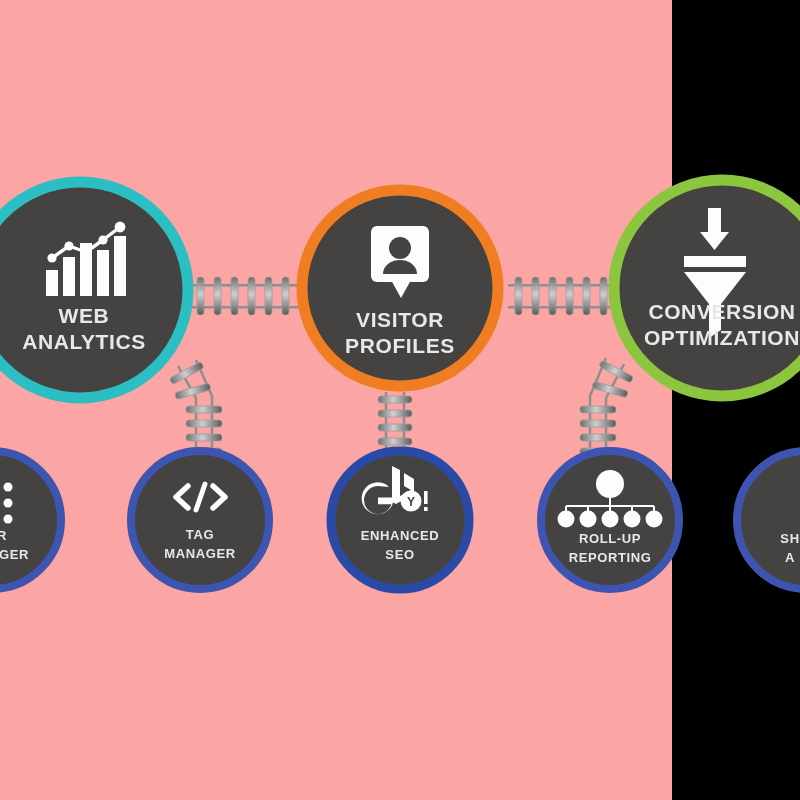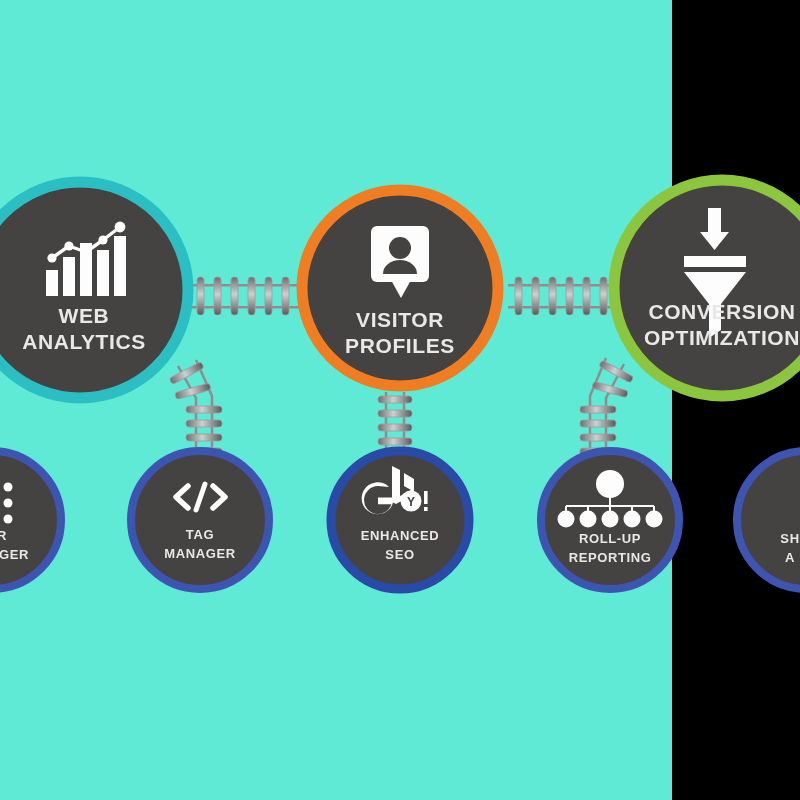--- a/index.html
+++ b/index.html
@@ -7,21 +7,21 @@
   html, body {
     margin: 0; padding: 0;
     width: 800px; height: 800px;
     background: #000000;
     overflow: hidden;
     font-family: "Liberation Sans", sans-serif;
   }
   #stage {
     position: relative;
     width: 672px; height: 800px;
-    background: #5eead4;
+    background: #fca5a5;
   }
   svg.layer {
     position: absolute;
     top: 0; left: 0;
     width: 800px; height: 800px;
   }
   #connector-layer { z-index: 1; }
   #node-layer { z-index: 2; }
 
   .node-label {

